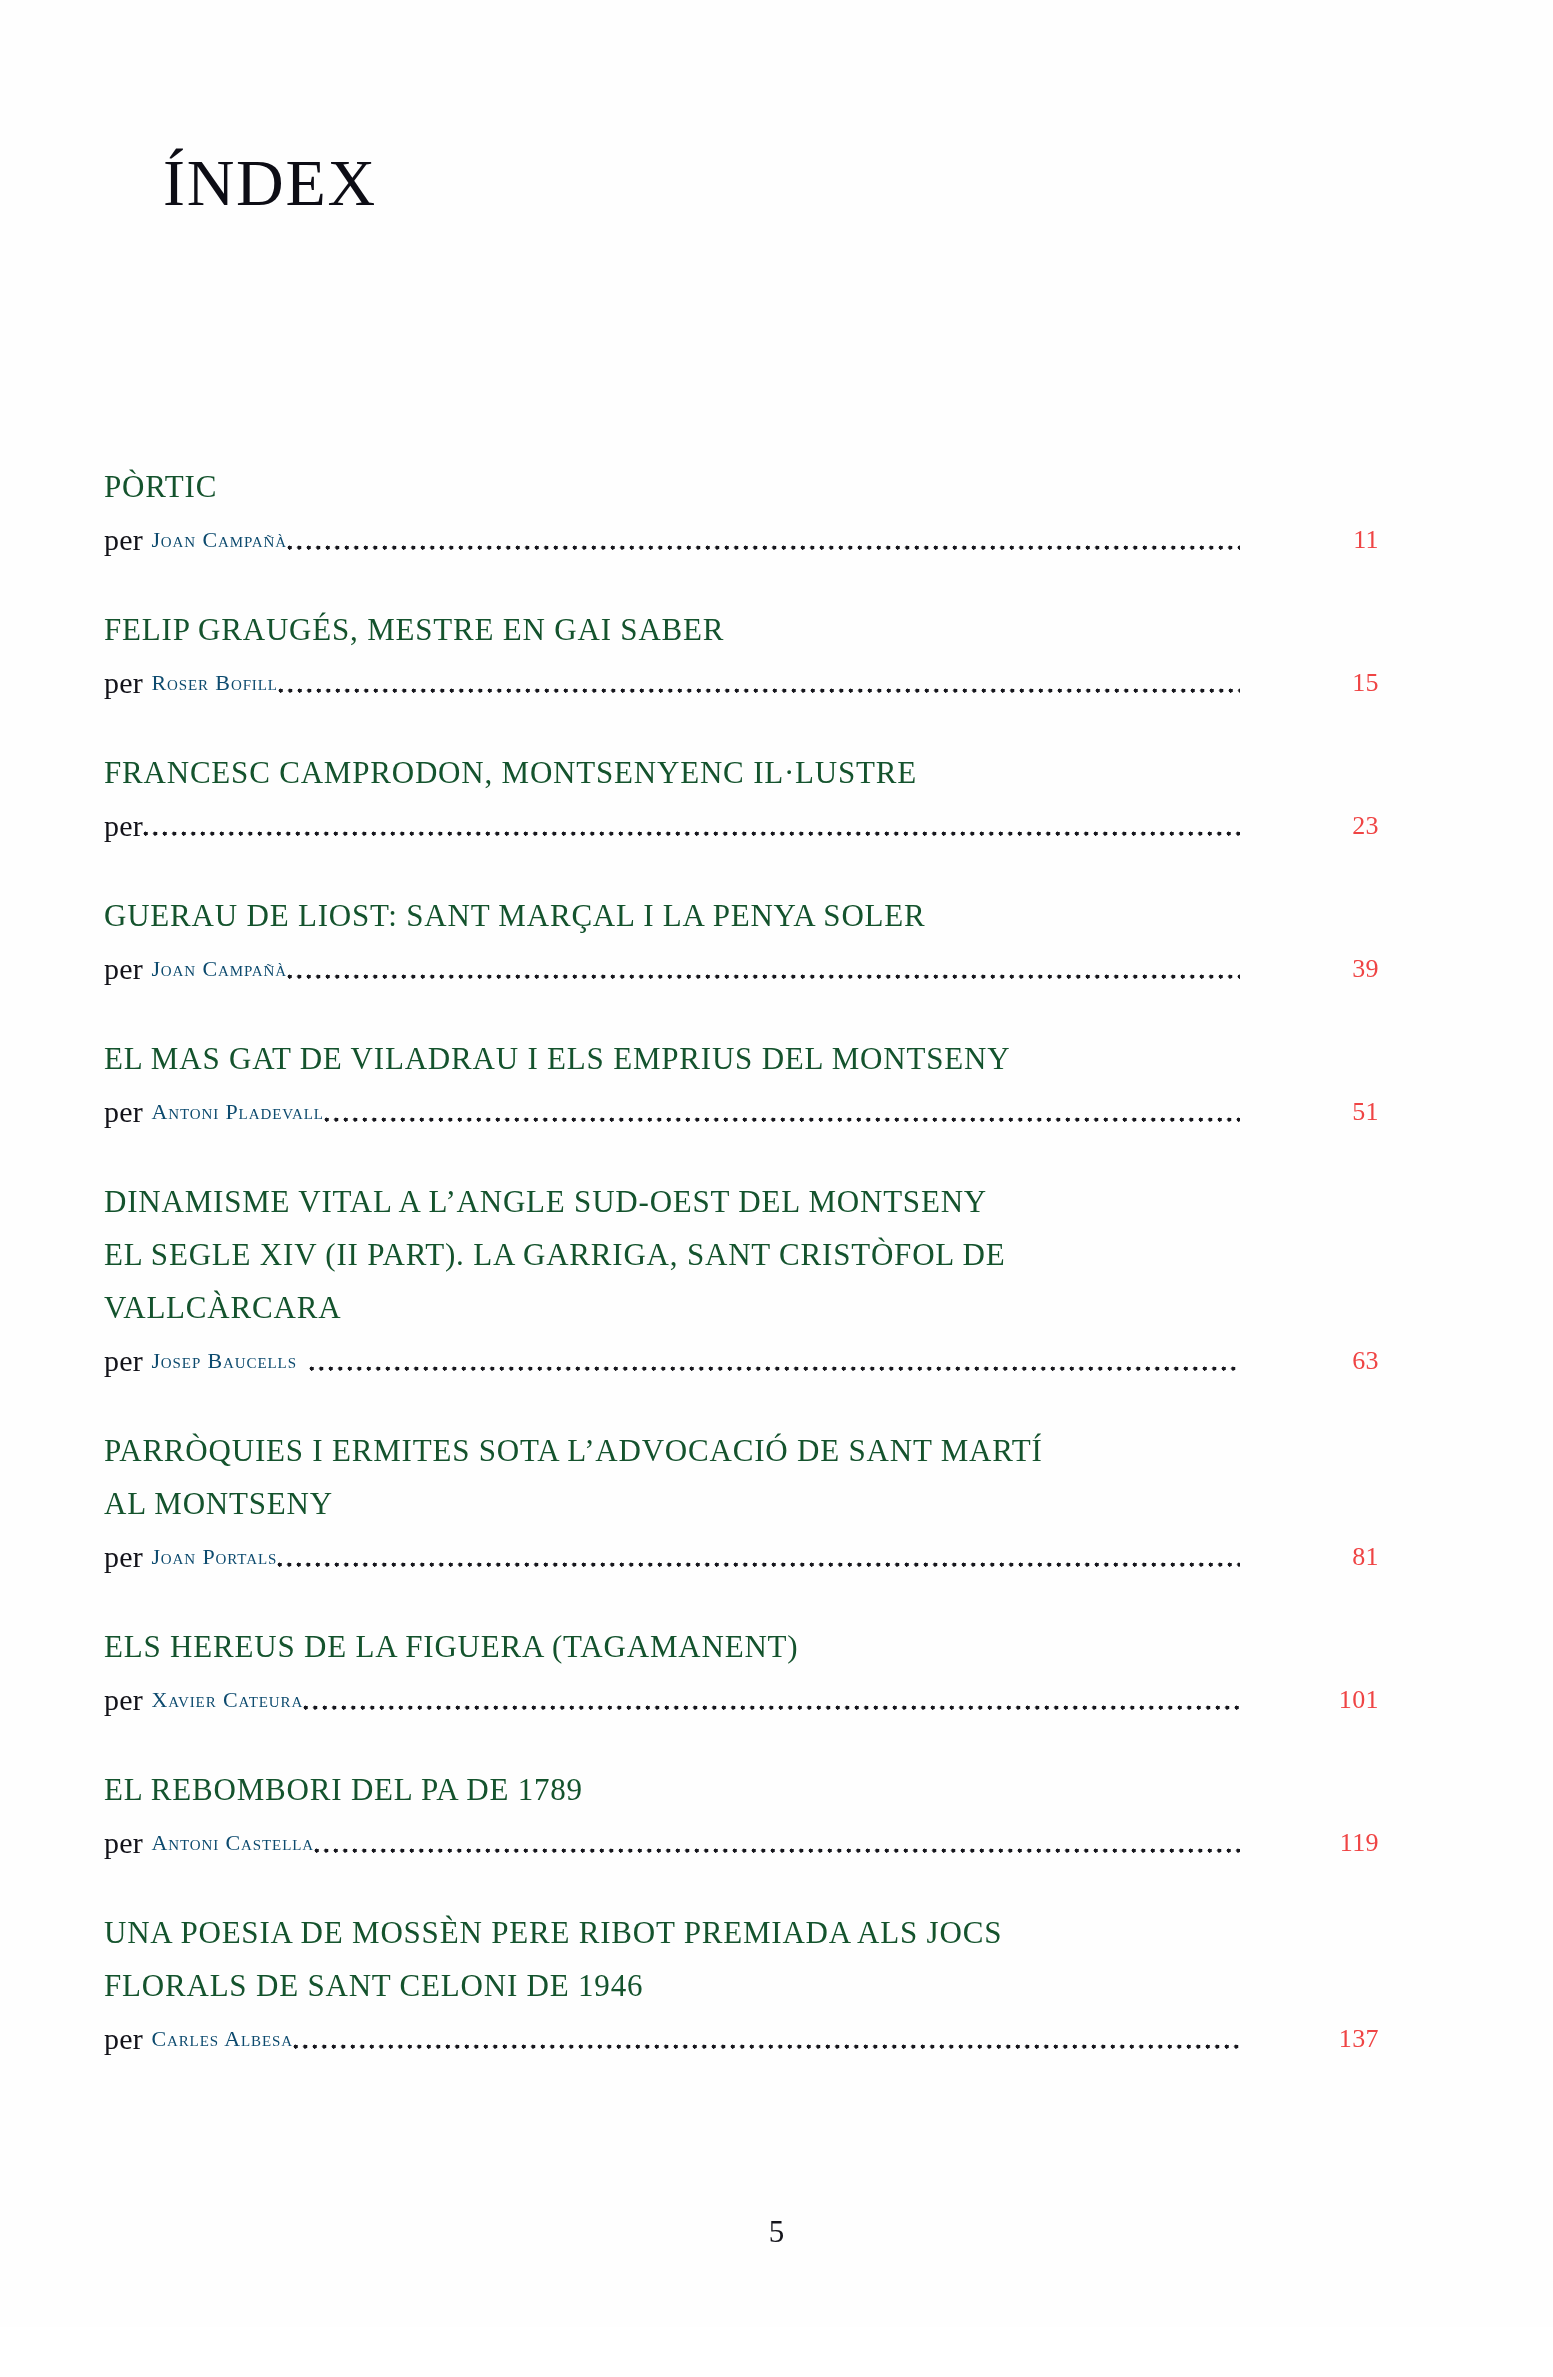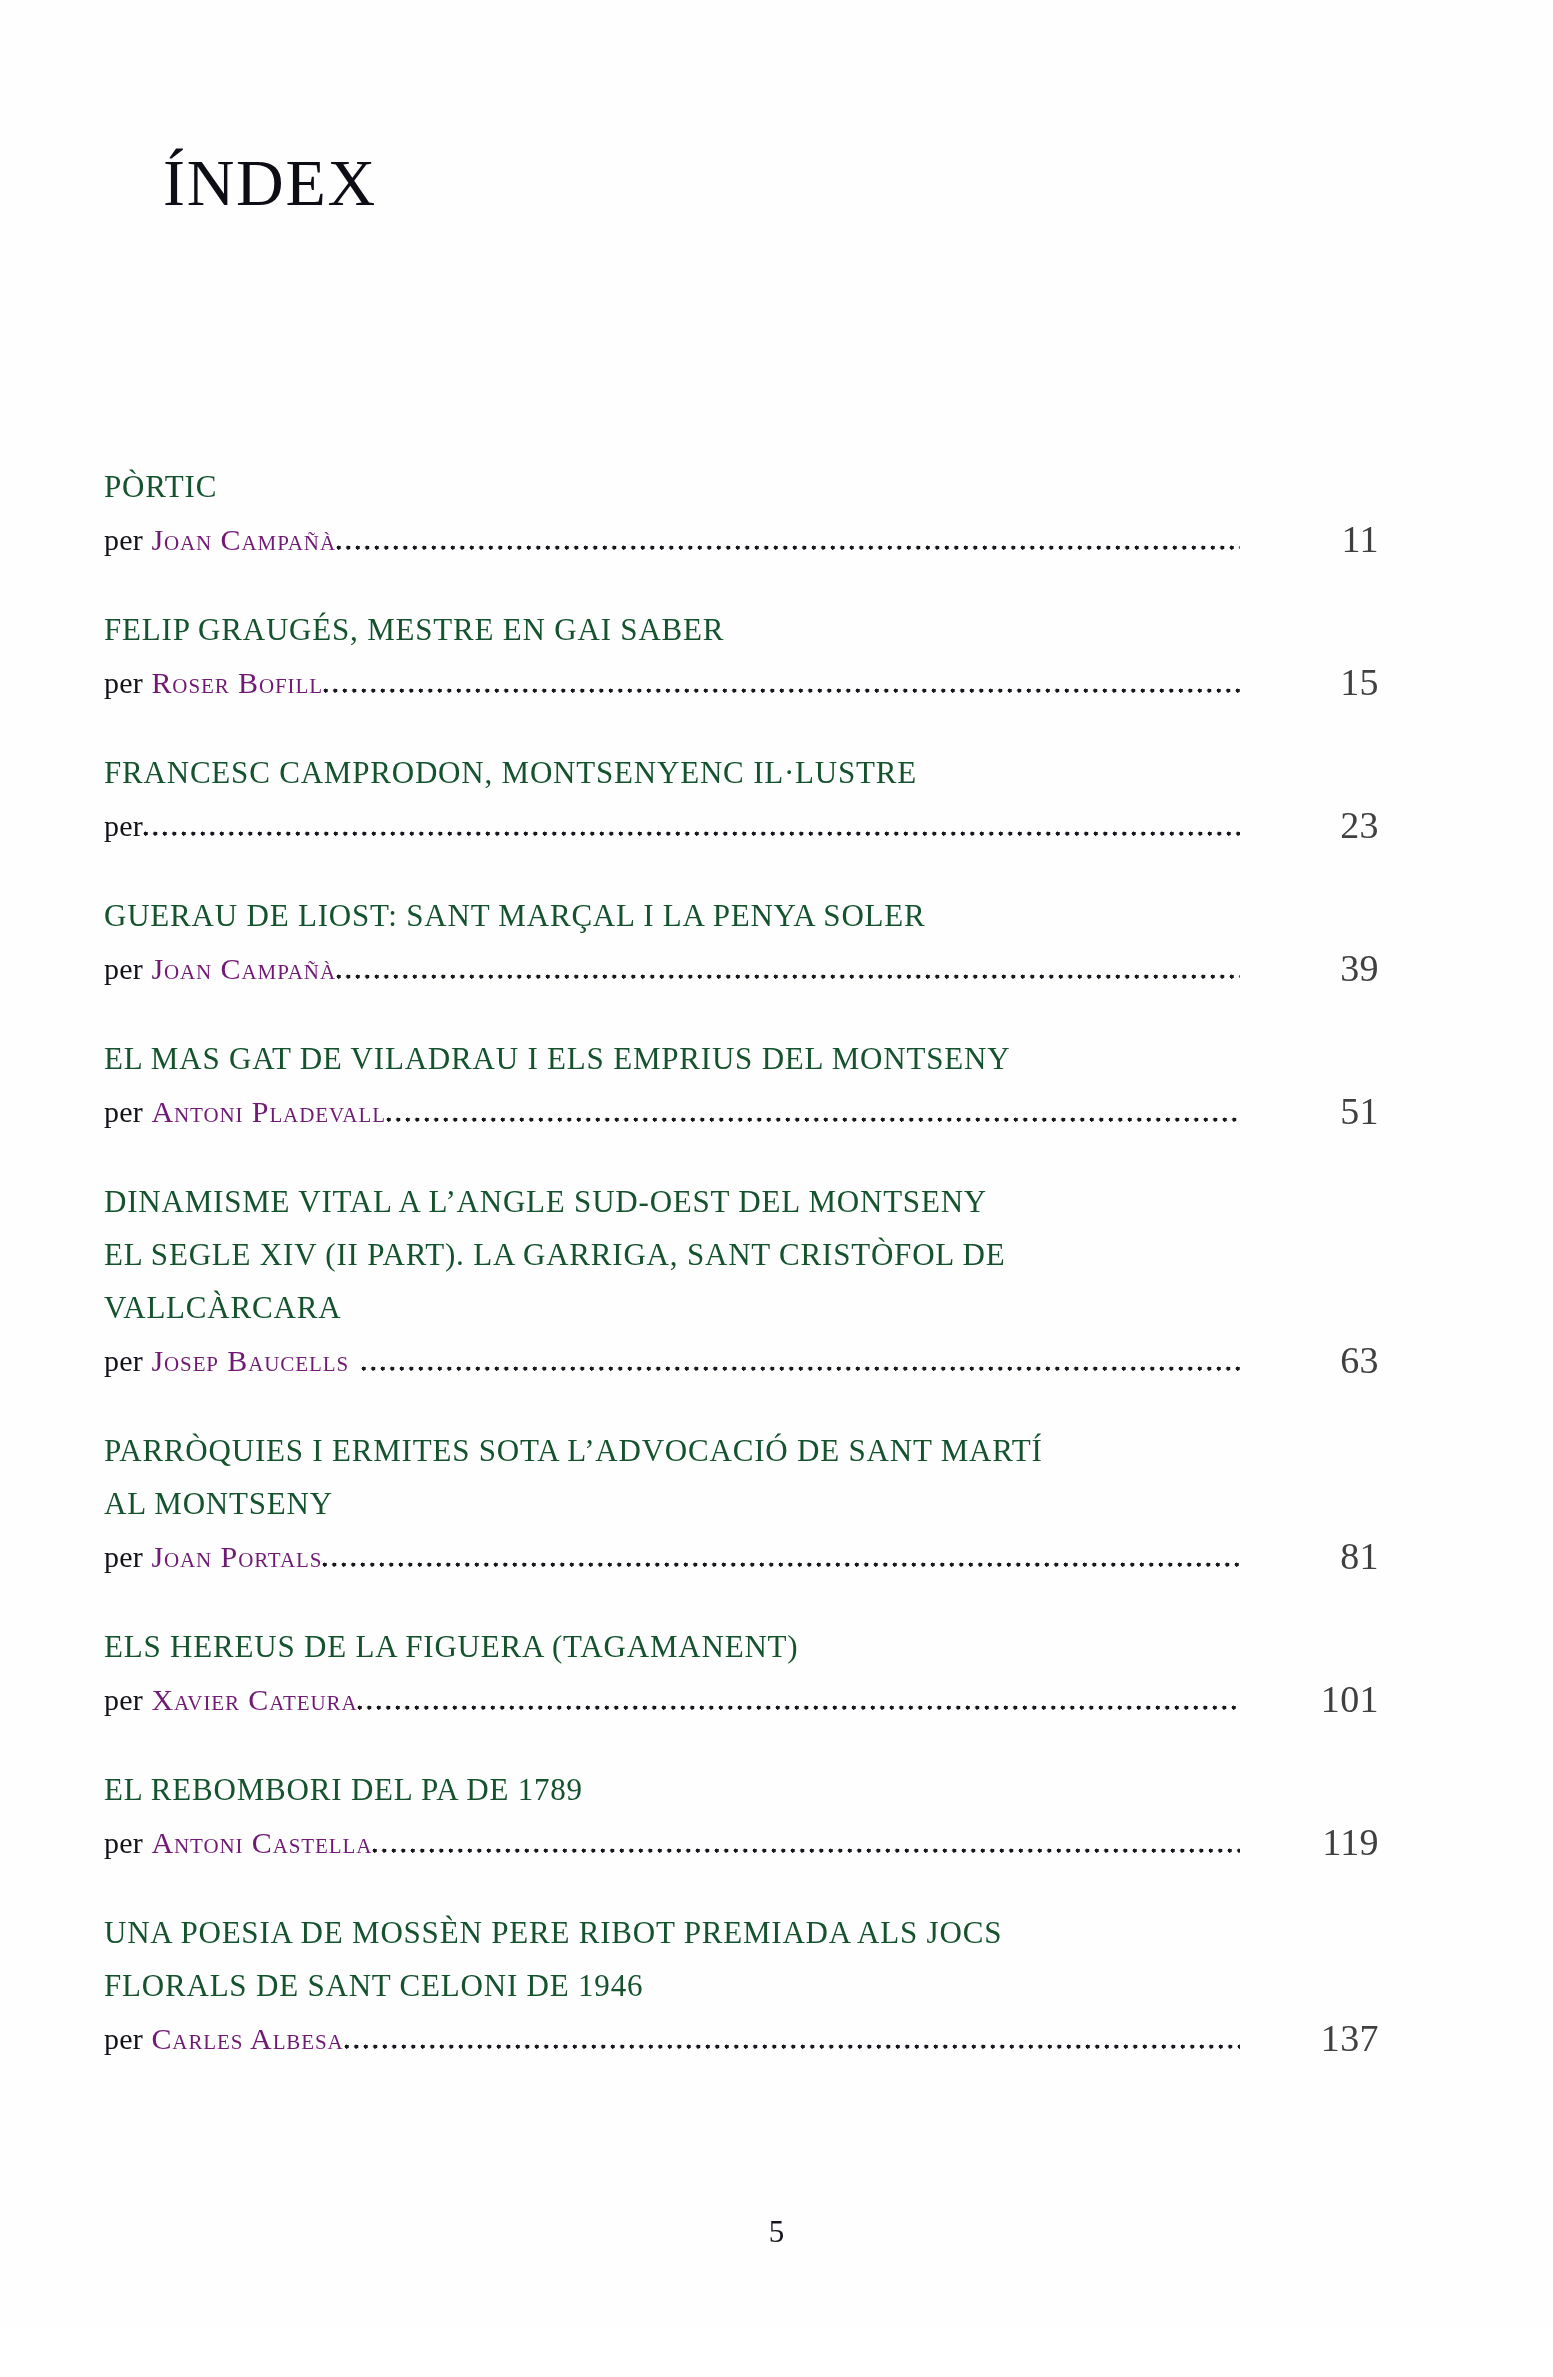--- a/index.html
+++ b/index.html
@@ -62,24 +62,24 @@
   }
 
   .per {
     font-size: 30px;
     letter-spacing: 0.2px;
     color: #121219;
     white-space: pre;
   }
 
   .author {
-    font-size: 30px;
+    font-size: 22px;
     font-variant: small-caps;
     letter-spacing: 0.9px;
-    color: #701a75;
+    color: #0c4a6e;
     white-space: pre;
     margin-left: 8.5px;
   }
 
   .leader {
     flex: 1 1 auto;
     position: relative;
     height: 53px;
     margin: 0 3.4px 0 0;
     overflow: hidden;
@@ -95,23 +95,23 @@
     background-size: 9.5px 5.1px;
     background-repeat: repeat-x;
   }
   
   .leader.gapped::before { left: 12px; }
 
   .page-num {
     flex: 0 0 136px;
     text-align: right;
     padding-right: 19px;
-    font-size: 38px;
+    font-size: 26px;
     letter-spacing: 0.4px;
-    color: #404040;
+    color: #ef4444;
     white-space: pre;
   }
 
   
   .folio {
     position: absolute;
     left: 0;
     right: 0;
     top: 2214px;
     text-align: center;

